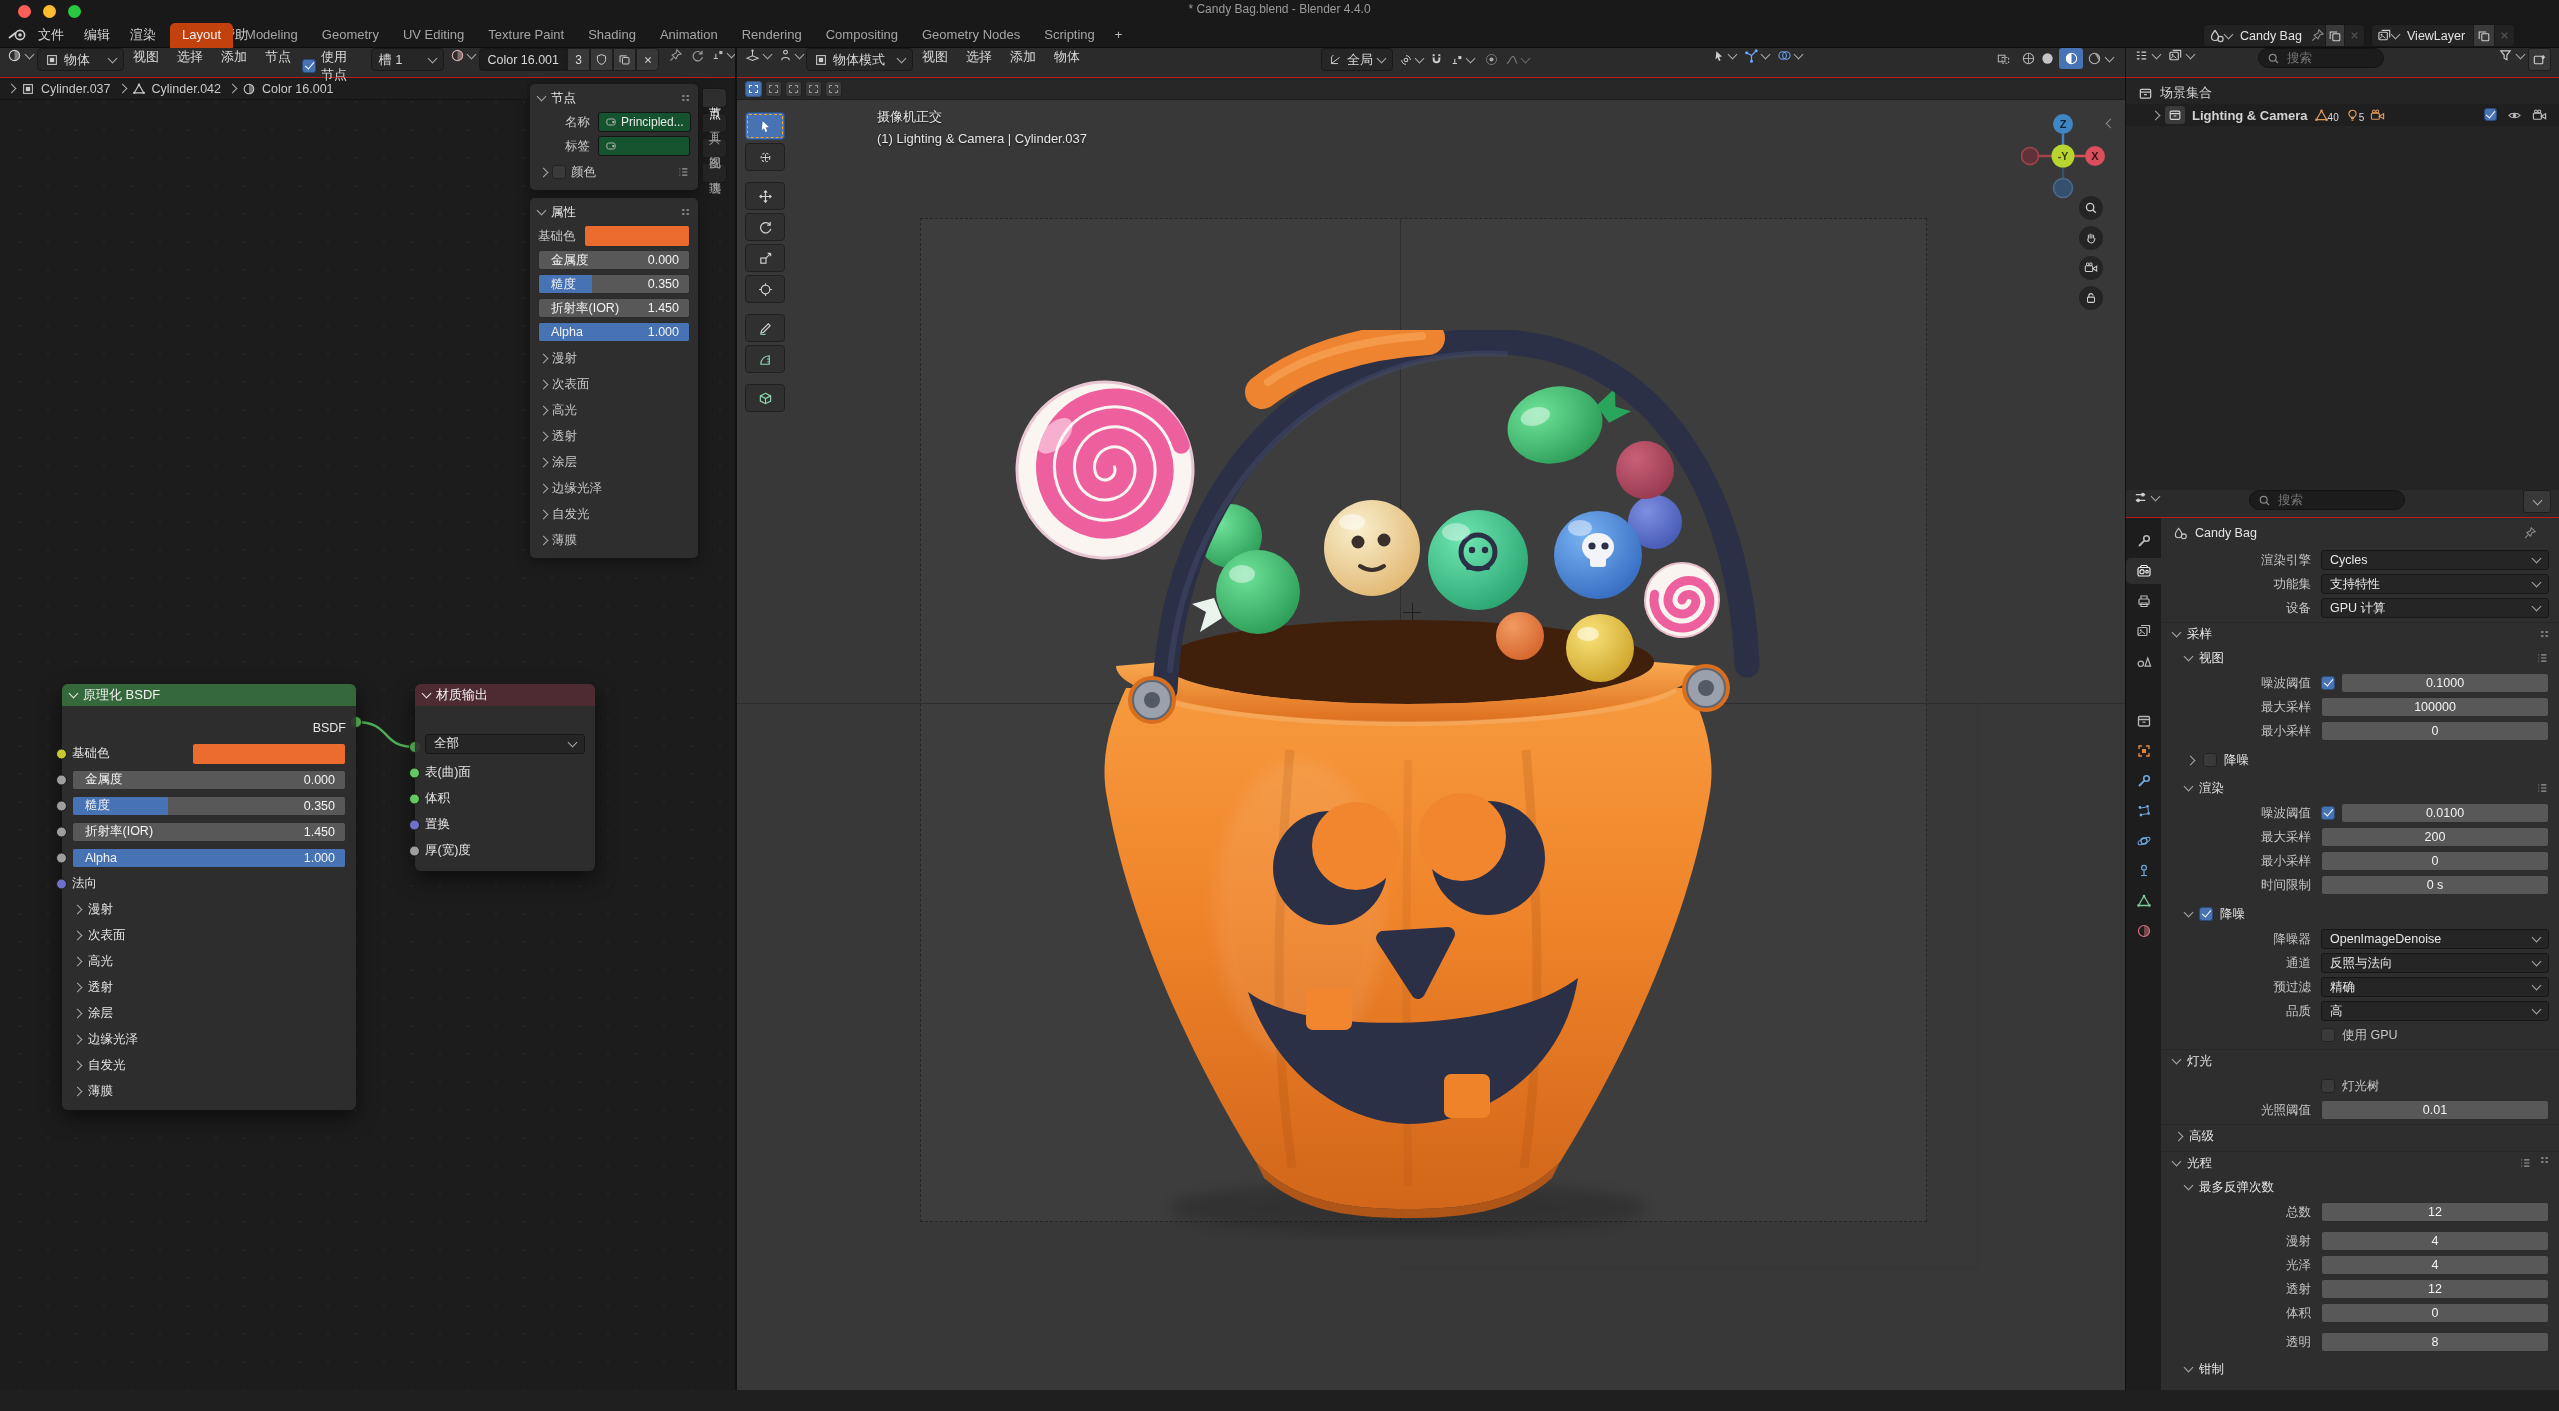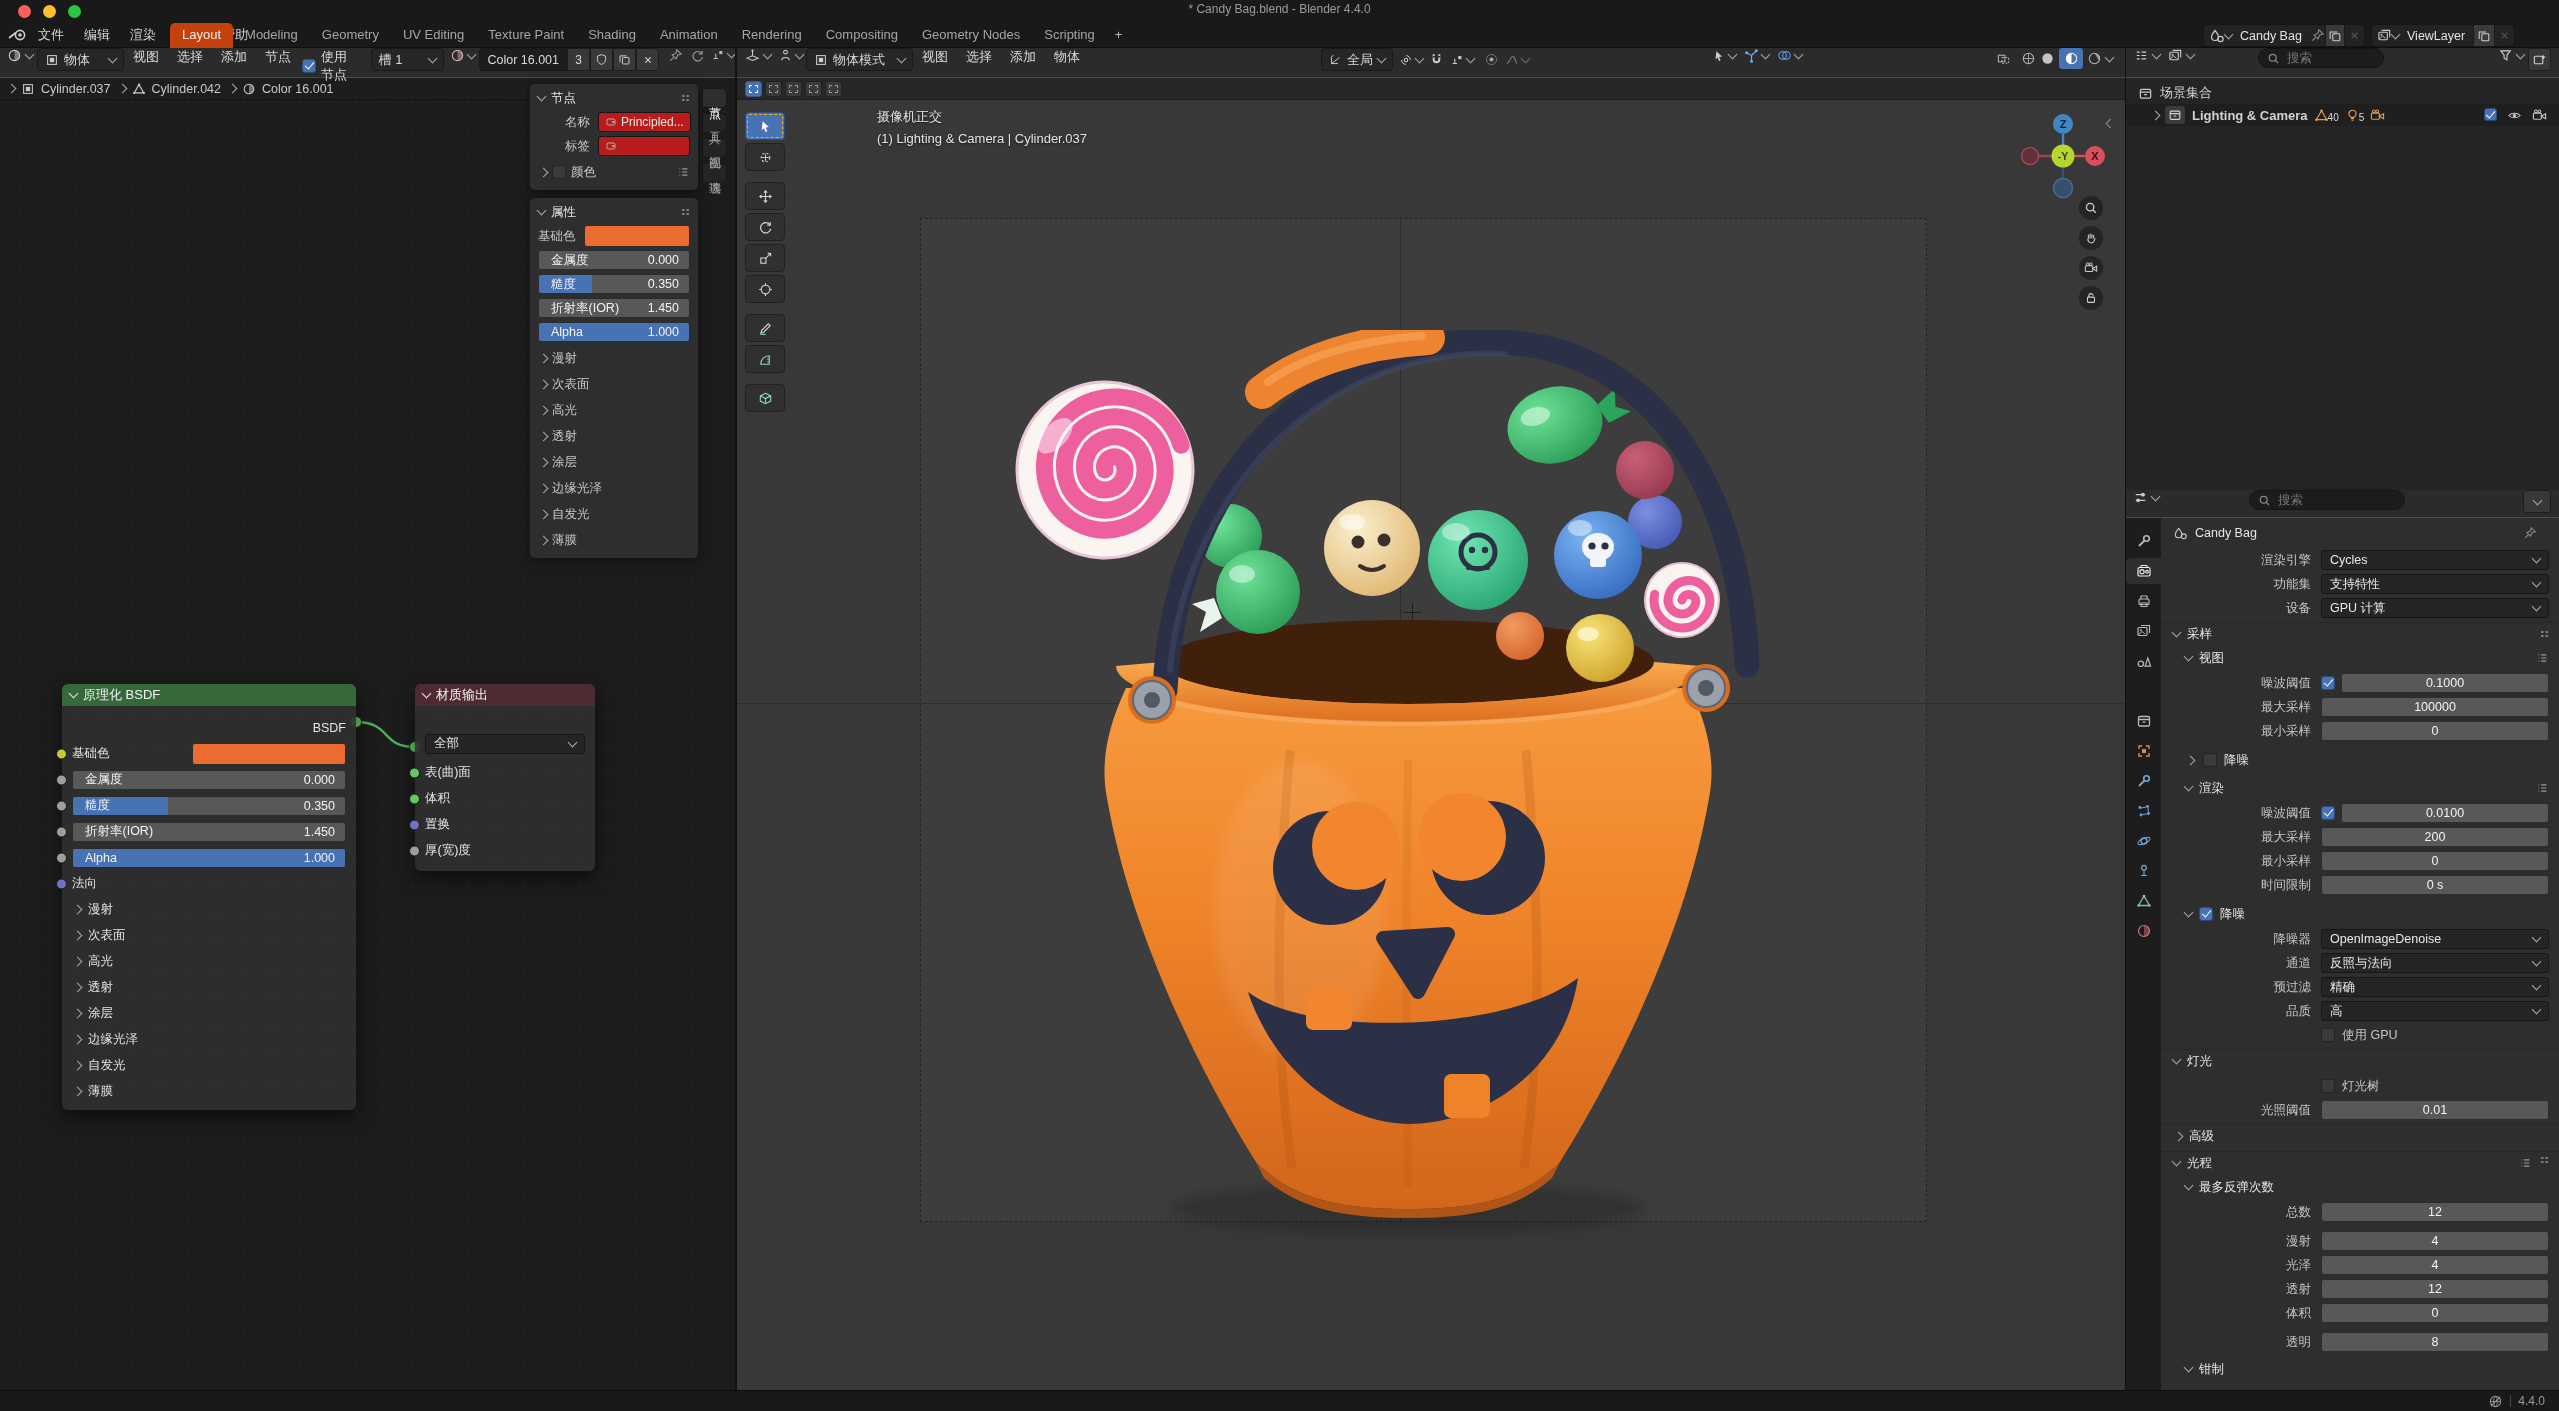--- a/index.html
+++ b/index.html
@@ -56,21 +56,21 @@
   .swatch{height:20px;border-radius:3px;border:1px solid #2c2c2c;flex:1}
   .dd{height:20px;background:#252525;border:1px solid #161616;border-radius:3px;display:flex;align-items:center;
       padding:0 8px;color:#e8e8e8;font-size:12.5px;flex:1;box-sizing:border-box}
   .dd .cv{margin-left:auto}
   
   .npanel{position:absolute;left:530px;top:36px;width:168px;z-index:15}
   .panelbox{background:#2e2e2e;border-radius:5px;box-shadow:0 4px 14px rgba(0,0,0,.4);padding:4px 8px 8px;margin-bottom:8px}
   .phdr2{display:flex;align-items:center;gap:6px;height:20px;color:#e6e6e6;font-size:12.5px}
   .prow2{display:flex;align-items:center;height:20px;margin-top:4px;font-size:12.5px;color:#c9c9c9}
   .prow2 .lbl{width:52px;text-align:right;padding-right:8px;flex:none}
-  .fld{height:20px;background:#b91c1c;border:1px solid #141414;border-radius:3px;display:flex;align-items:center;gap:4px;
+  .fld{height:20px;background:#14532d;border:1px solid #141414;border-radius:3px;display:flex;align-items:center;gap:4px;
        padding:0 6px;flex:1;color:#e8e8e8;box-sizing:border-box;font-size:12px}
   .colrow{display:flex;align-items:center;gap:5px;height:20px;margin-top:6px;font-size:12.5px;color:#c9c9c9}
   .vtabs{position:absolute;left:702px;top:40px;width:24px;z-index:15}
   .vtab{writing-mode:vertical-rl;text-orientation:mixed;background:#242424;border:1px solid #171717;color:#9d9d9d;
         font-size:12px;padding:8px 3px;border-radius:0 5px 5px 0;margin-bottom:5px;letter-spacing:1px}
   .vtab.active{background:#2e2e2e;color:#e8e8e8}
   
   .vp{position:absolute;left:737px;top:48px;width:1388px;height:1342px;background:#383838;overflow:hidden}
   .toolsettings{position:absolute;left:0;top:30px;right:0;height:22px;background:#272727;border-bottom:1px solid #1d1d1d;
                 display:flex;align-items:center;gap:3px;padding-left:8px;box-sizing:border-box;z-index:25}
@@ -1498,23 +1498,14 @@
             <span>8</span>
           </span>
       </div>
       <div class="phdr sub" style="margin-top:6px">
         <span class="cv"></span>
           <span>钳制</span>
       </div>
     </div>
   </div>
 
-  <div class="statusbar">
-    <span class="right">
-      <svg class="ic" width="15" height="15" viewBox="0 0 16 16" style="color:#9a9a9a">
-          <use href="#s-globe"></use>
-        </svg>
-      <span class="vsep"></span>
-      <span>4.4.0</span>
-    </span>
-  </div>
 
 </div>
 
 </body></html>

